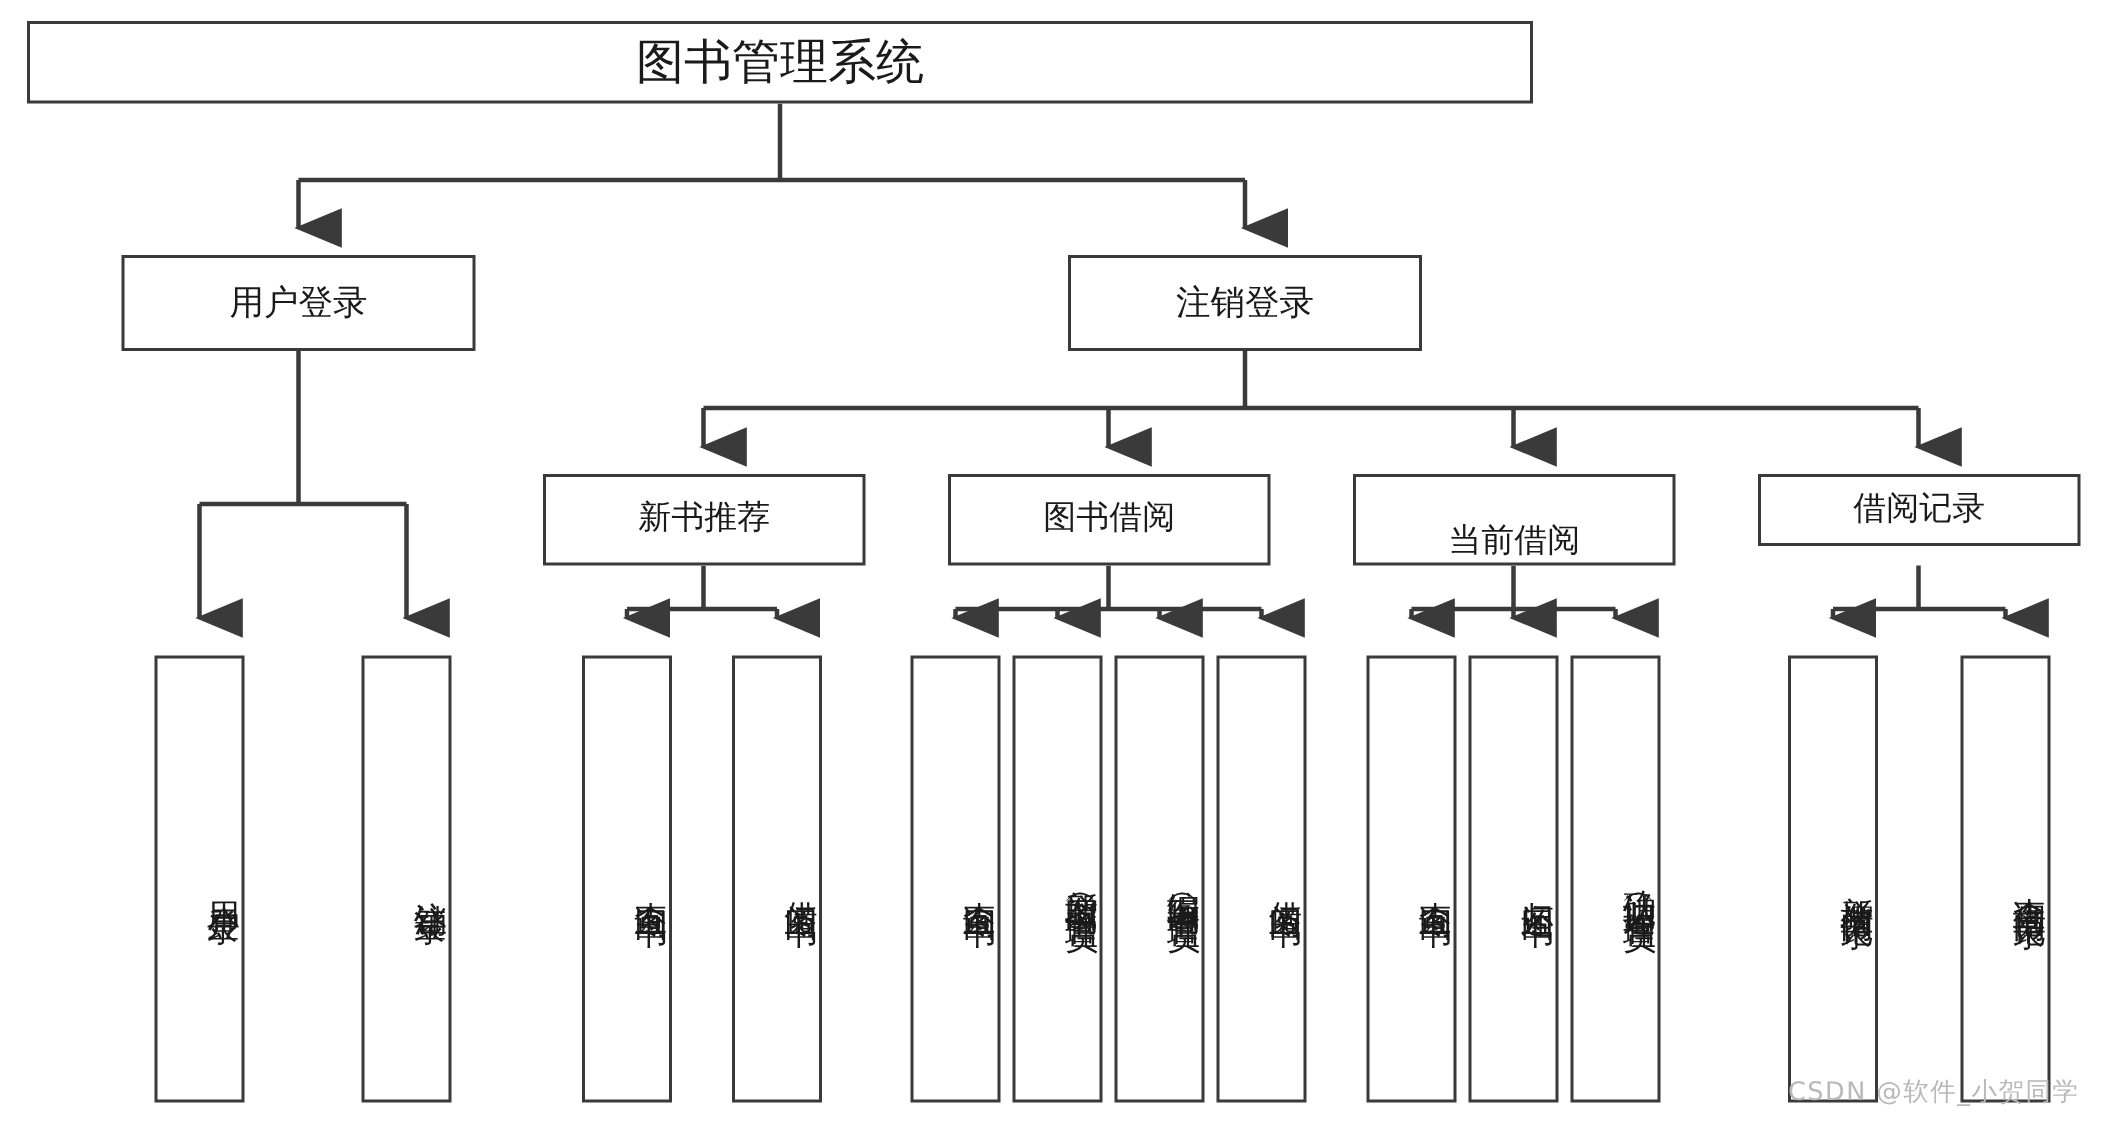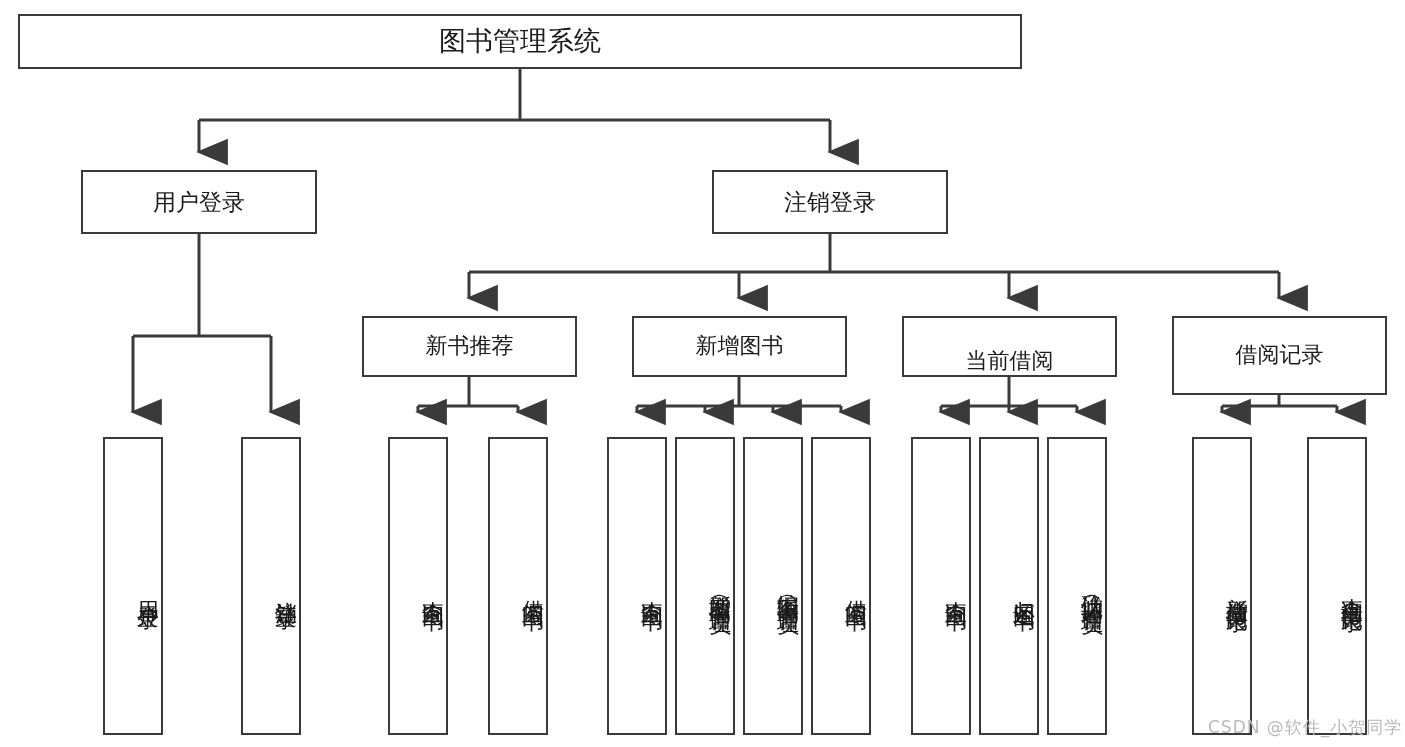--- a/index.html
+++ b/index.html
@@ -26,21 +26,21 @@
     box-sizing:border-box;
     background:#ffffff;
     border:2.5px solid #3a3a3a;
     display:flex;
     align-items:center;
     justify-content:center;
     text-align:center;
     color:#1a1a1a;
     line-height:1.22;
   }
-  .node.root{ font-size:27px; }
+  .node.root{ font-size:32px; }
   .node.lvl2{ font-size:23px; }
   .node.lvl3{ font-size:22px; }
   .node.leaf{
     font-size:22px;
     writing-mode:vertical-rl;
     text-orientation:upright;
     letter-spacing:3px;
     padding-top:6px;
     align-items:flex-start;
     justify-content:center;
@@ -118,26 +118,26 @@
     <span>用户登录</span>
   </div>
   <div class="node lvl2" style="left:712px; top:170px; width:236px; height:64px;">
     <span>注销登录</span>
   </div>
 
   <div class="node lvl3" style="left:362px; top:316px; width:215px; height:61px;">
     <span>新书推荐</span>
   </div>
   <div class="node lvl3" style="left:632px; top:316px; width:215px; height:61px;">
-    <span>新增图书</span>
+    <span>图书借阅</span>
   </div>
   <div class="node lvl3" style="left:902px; top:316px; width:215px; height:61px;align-items:flex-end;">
     <span>当前借阅</span>
   </div>
-  <div class="node lvl3" style="left:1172px; top:316px; width:215px; height:79px;">
+  <div class="node lvl3" style="left:1172px; top:316px; width:215px; height:48px;">
     <span>借阅记录</span>
   </div>
 
   <div class="node leaf" style="left:103px; top:437px; width:60px; height:298px;">
     <span>用户登录</span>
   </div>
   <div class="node leaf" style="left:241px; top:437px; width:60px; height:298px;">
     <span>注销登录</span>
   </div>
 
@@ -171,17 +171,17 @@
     <span>确认归还（管理员）</span>
   </div>
 
   <div class="node leaf" style="left:1192px; top:437px; width:60px; height:298px;">
     <span>新增借阅记录</span>
   </div>
   <div class="node leaf" style="left:1307px; top:437px; width:60px; height:298px;">
     <span>查询借阅记录</span>
   </div>
 
-  <div class="watermark" style="left:1192px; top:716px;padding-left:16px;">
+  <div class="watermark" style="left:1192px; top:716px;">
     <span>CSDN @软件_小贺同学</span>
   </div>
 
 </div>
 
 </body></html>

